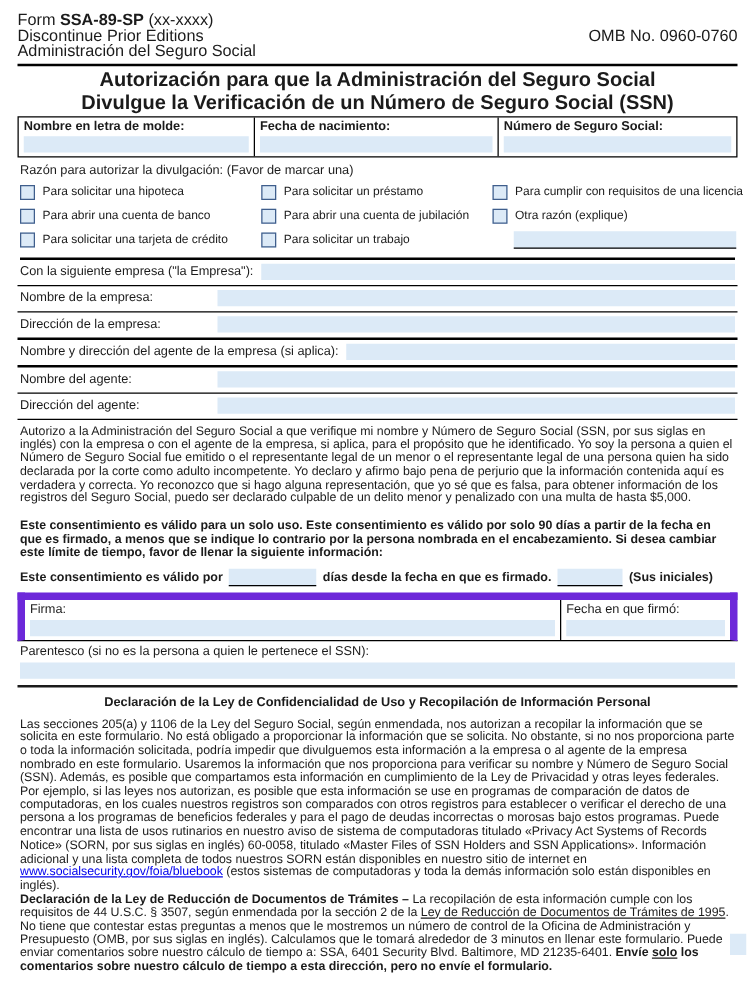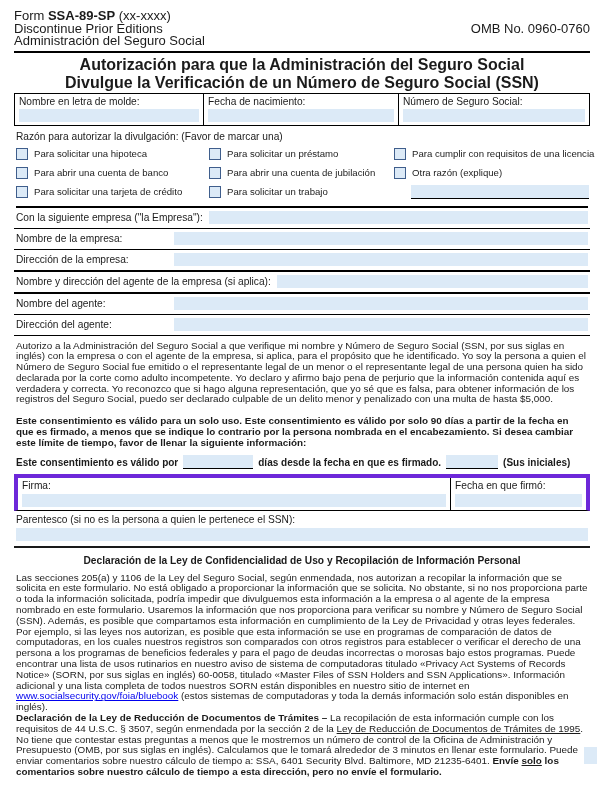--- a/index.html
+++ b/index.html
@@ -11,21 +11,21 @@
   .page{position:relative;padding:10px 14px 0 14px;width:576px;}
 
   
   .hdr{position:relative;font-size:13px;line-height:12.5px;}
   .hdr-omb{position:absolute;right:0;bottom:12px;}
   .title-rule{border-top:2px solid #000;margin-top:3px;}
   .title{text-align:center;font-weight:bold;font-size:16px;line-height:18.5px;padding:3px 0 0 0;}
 
   
   .top-table{display:grid;grid-template-columns:189px 195px 1fr;border:1.5px solid #000;}
-  .tt-cell{border-right:1px solid #000;padding:2px 4px 3px 4px;}
+  .tt-cell{border-right:1px solid #000;padding:2px 4px 3px 4px;font-weight:bold;}
   .tt-cell:last-child{border-right:none;}
   .tt-label{line-height:12px;white-space:nowrap;}
   .fld{background:#dceaf7;height:13px;}
   .tt-cell .fld{margin-top:1px;}
 
   
   .reason{padding:4px 2px 0 2px;}
   .reason-heading{line-height:13px;}
   .reason-grid{display:grid;grid-template-columns:193px 185px 1fr;row-gap:4px;margin-top:4px;}
   .cb-item{display:flex;align-items:center;height:15px;font-size:9.6px;white-space:nowrap;}
@@ -47,21 +47,21 @@
   .ul{text-decoration:underline;}
   a.link{color:#0000EE;text-decoration:underline;cursor:pointer;}
 
   
   .validity{display:flex;align-items:flex-end;gap:5px;font-weight:bold;margin:6px 2px 5px 2px;font-size:10px;white-space:nowrap;}
   .blank{height:13px;background:#dceaf7;border-bottom:1px solid #000;}
   .blank-days{width:70px;}
   .blank-init{width:52px;}
 
   
-  .sig-table{display:grid;grid-template-columns:1fr 135px;border:4px solid #6d28d9;border-bottom:1px solid #000;}
+  .sig-table{display:grid;grid-template-columns:1fr 135px;border:6px solid #6d28d9;border-bottom:1px solid #000;}
   .sig-cell{padding:2px 4px 3px 4px;}
   .sig-cell.first{border-right:1.5px solid #000;}
   .sig-cell .fld{margin-top:2px;}
   .parent-row{border-bottom:2.5px solid #1a1a1a;padding:3px 2px 5px 2px;}
   .parent-row .fld{margin-top:2px;}
 
   
   .center-heading{text-align:center;font-weight:bold;margin-top:7px;font-size:10.2px;}
   .privacy-para{margin-top:6px;}
 

